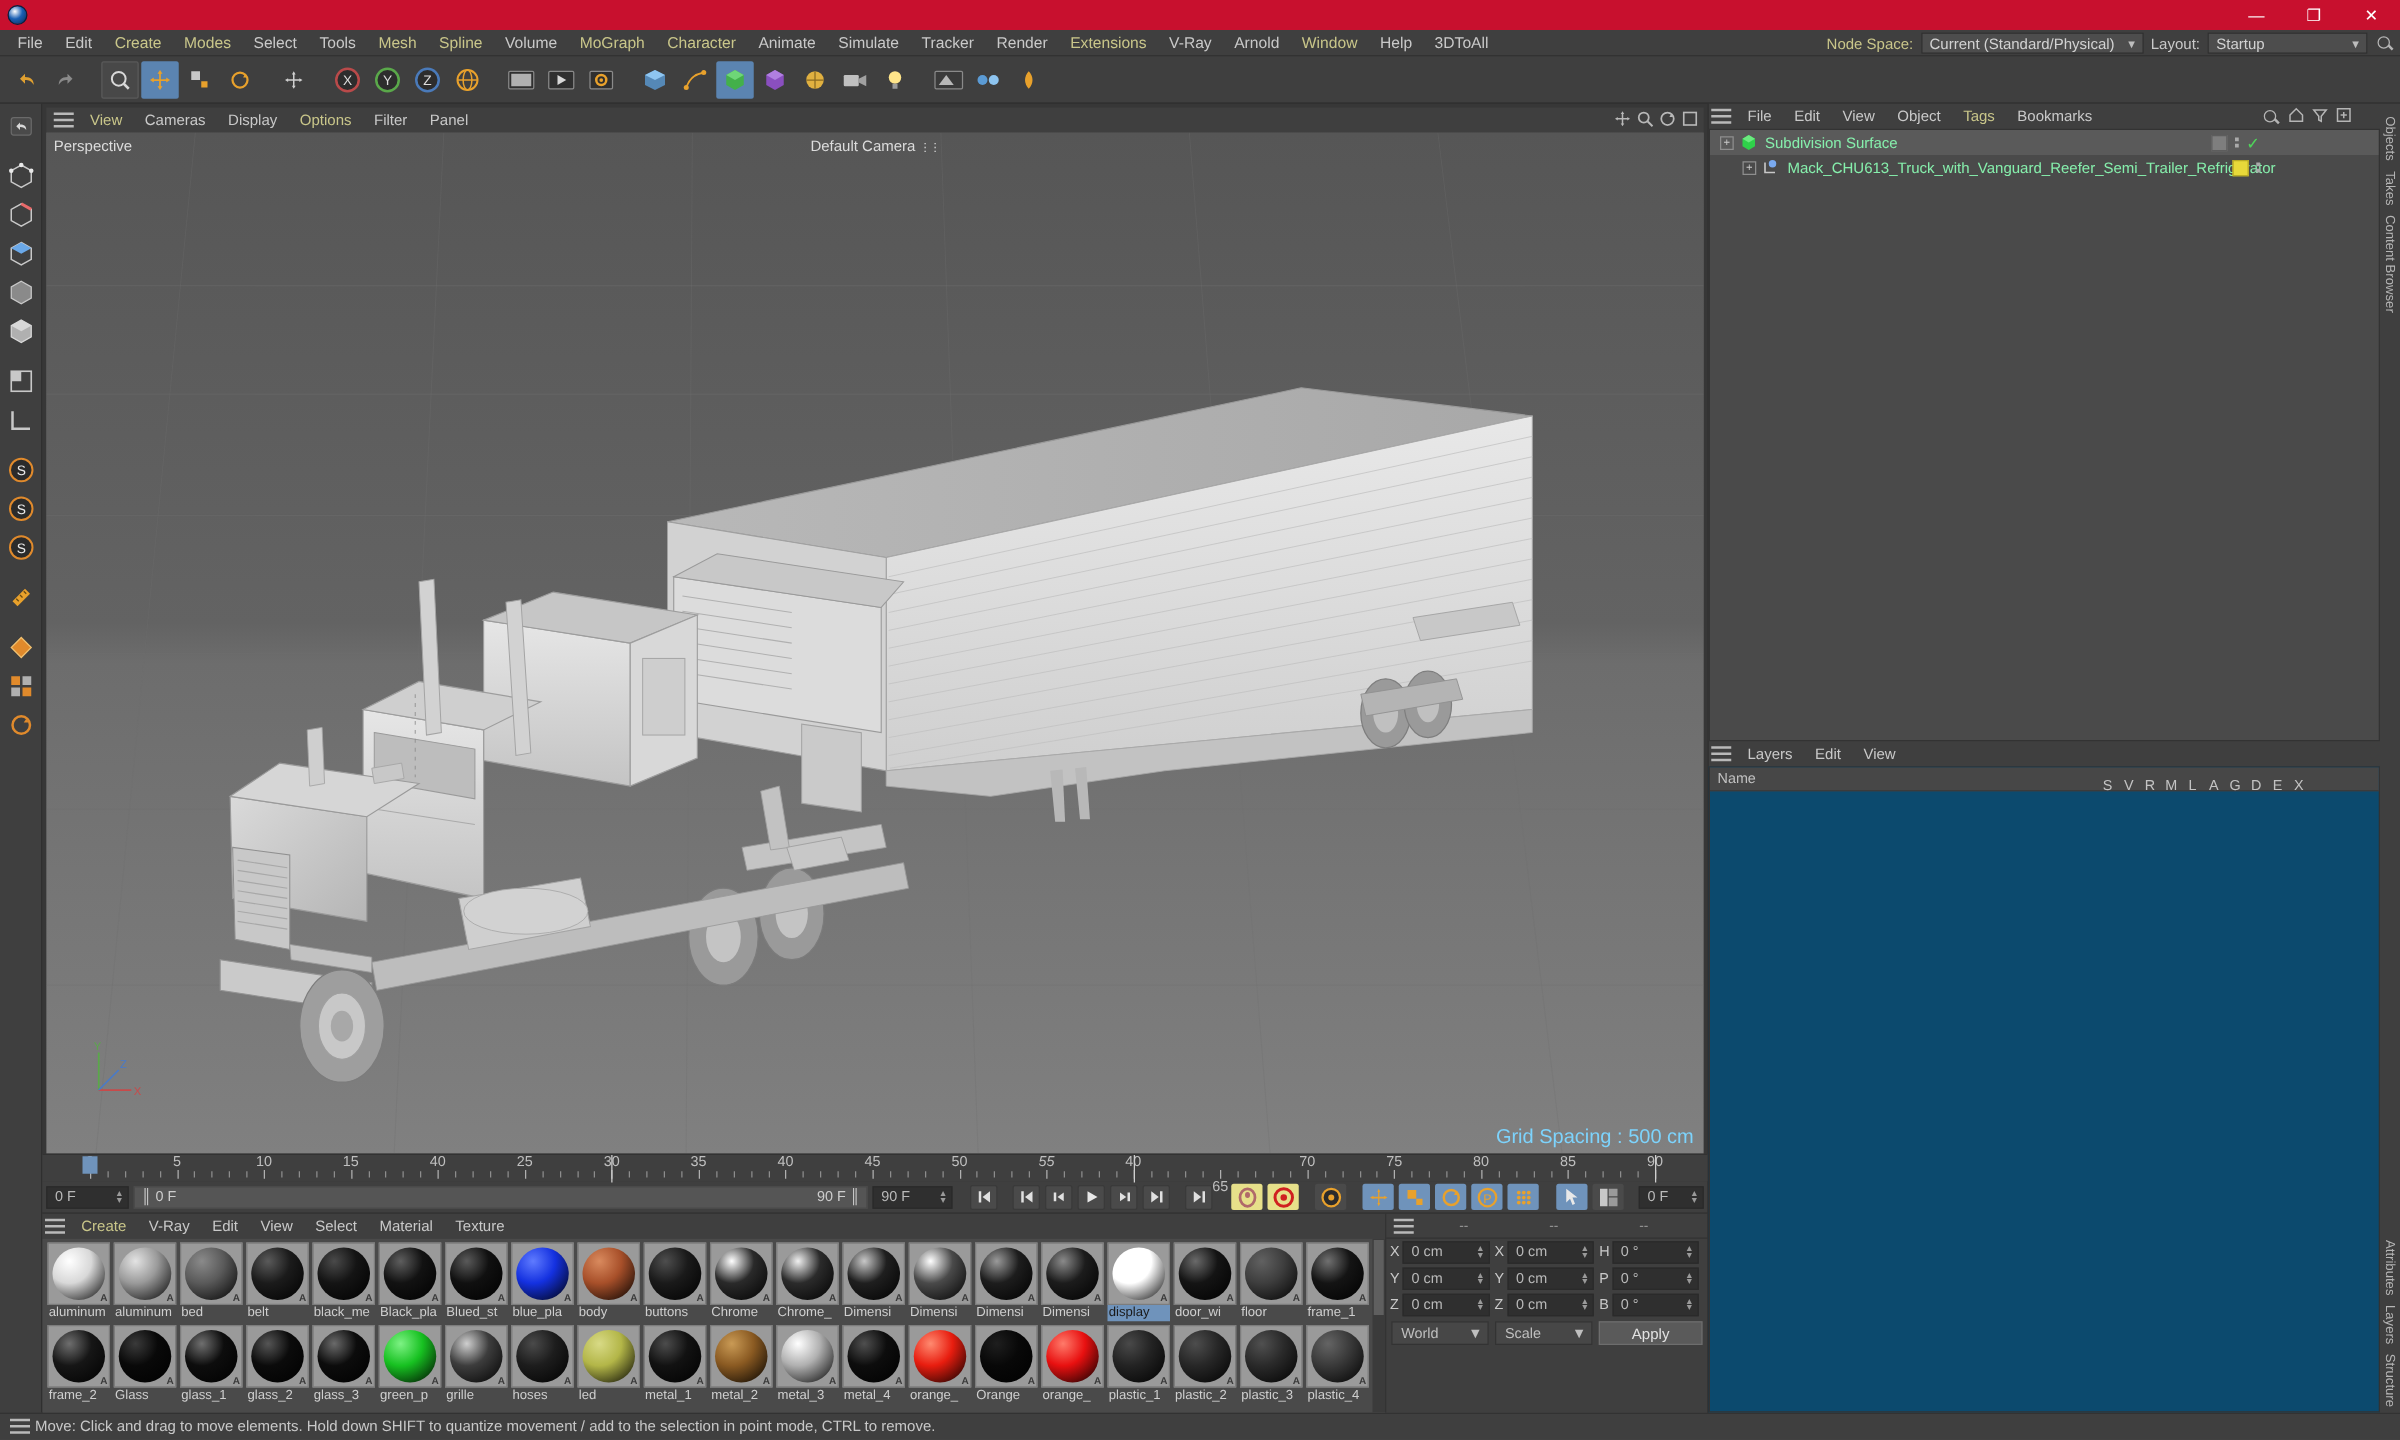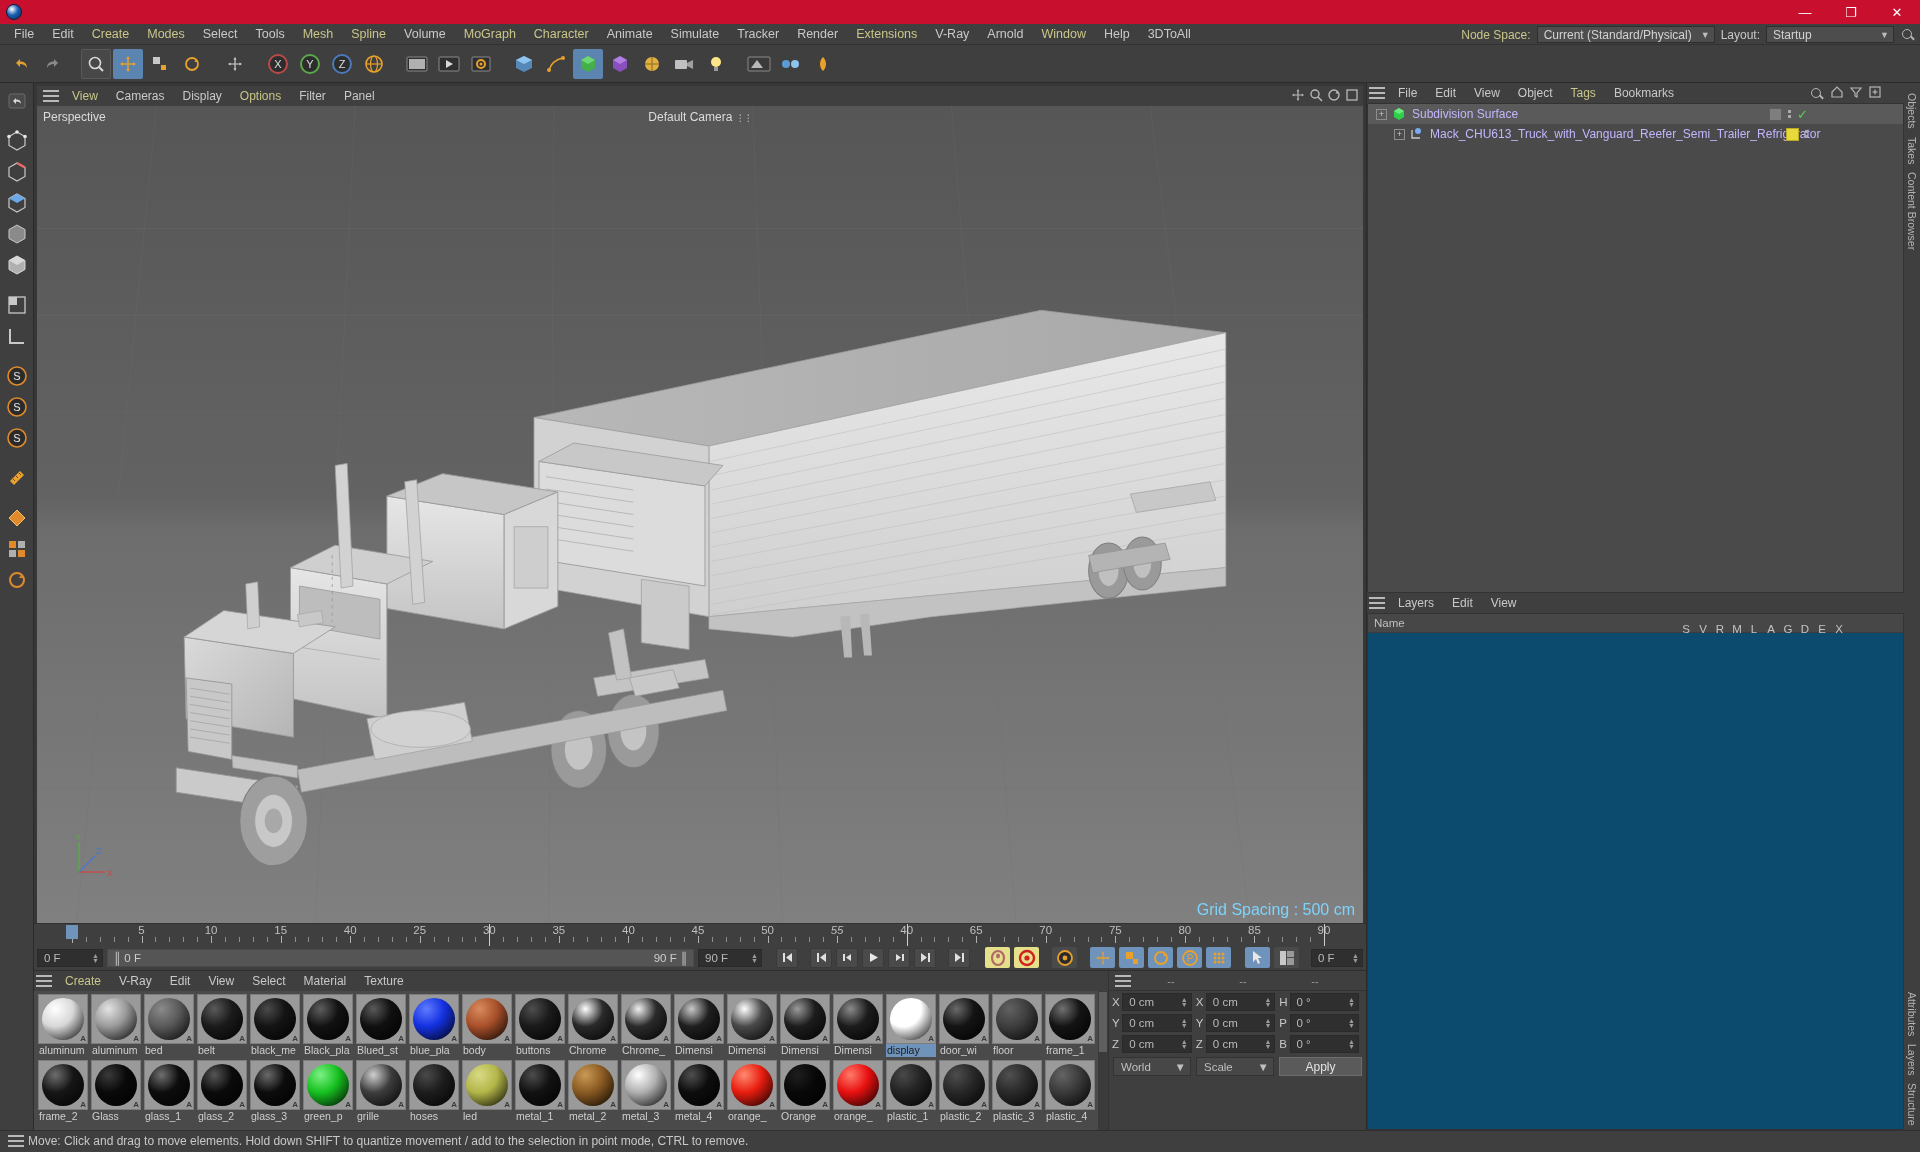--- a/index.html
+++ b/index.html
@@ -162,21 +162,21 @@
   #objhead-right { position:absolute; right:22px; top:2px; display:flex; gap:5px; align-items:center;}
   #objtree { flex:1; background:#4a4a4a; border:1px solid #333; position:relative; overflow:hidden;}
   .otrow { height:20px; display:flex; align-items:center; font-size:12px; position:relative; padding-left:8px;}
   .otrow.sel { background:#5a5a5a; }
   .otrow.r2 { padding-left:26px; }
   .exp {
     width:11px; height:11px; border:1px solid #8e8e8e; color:#c9c9c9; font-size:9px;
     display:flex; align-items:center; justify-content:center; margin-right:5px; line-height:1;
   }
   .objicon { width:14px; height:14px; margin-right:6px; flex:0 0 auto; }
-  .otname { color:#c4b5fd; white-space:nowrap;}
+  .otname { color:#86efac; white-space:nowrap;}
   .otright { position:absolute; right:95px; display:flex; align-items:center; gap:6px;}
   .tagbox { width:13px; height:13px; background:#7e7e7e; border:1px solid #5d5d5d;}
   .tagbox.yel { background:#e8d93a; border-color:#b9ab25;}
   .dots { display:flex; flex-direction:column; gap:2px;}
   .dots i { width:3px; height:3px; background:#aaa; display:block;}
   .chk { color:#4fd35a; font-size:13px; }
   #layermgr { flex:1; display:flex; flex-direction:column; }
   #layerhead { height:20px; display:flex; align-items:center; background:#3f3f3f;}
   #layerhead .mi { padding:0 9px; font-size:12px; color:#c9c9c9;}
   #layerbody { flex:1; background:#0c4a6e; border:1px solid #333;}
@@ -736,21 +736,21 @@
           <div class="tl" style="left: 594.444px;">40</div>
           <div class="tickmaj" style="left: 594.444px;"></div>
           <div class="tl" style="left: 664px;">45</div>
           <div class="tickmaj" style="left: 664px;"></div>
           <div class="tl" style="left: 733.556px;">50</div>
           <div class="tickmaj" style="left: 733.556px;"></div>
           <div class="tl" style="left: 803.111px; font-style: italic;">55</div>
           <div class="tickmaj" style="left: 803.111px;"></div>
           <div class="tl" style="left: 872.667px;">40</div>
           <div class="tickmaj" style="left: 872.667px;"></div>
-          <div class="tl" style="left: 942.222px;">65</div>
+          <div class="tl" style="left: 942.222px; margin-top: 20px;">65</div>
           <div class="tickmaj" style="left: 942.222px;"></div>
           <div class="tl" style="left: 1011.78px;">70</div>
           <div class="tickmaj" style="left: 1011.78px;"></div>
           <div class="tl" style="left: 1081.33px;">75</div>
           <div class="tickmaj" style="left: 1081.33px;"></div>
           <div class="tl" style="left: 1150.89px;">80</div>
           <div class="tickmaj" style="left: 1150.89px;"></div>
           <div class="tl" style="left: 1220.44px;">85</div>
           <div class="tickmaj" style="left: 1220.44px;"></div>
           <div class="tl" style="left: 1290px;">90</div>

